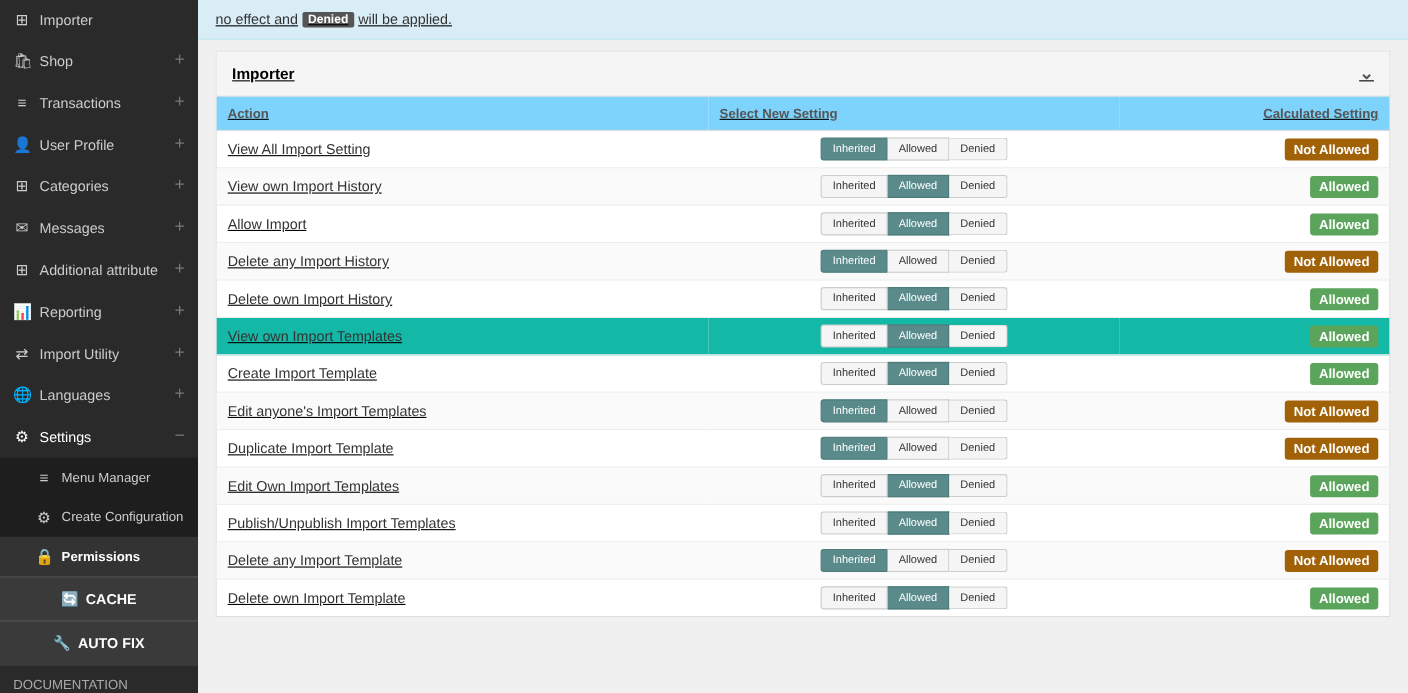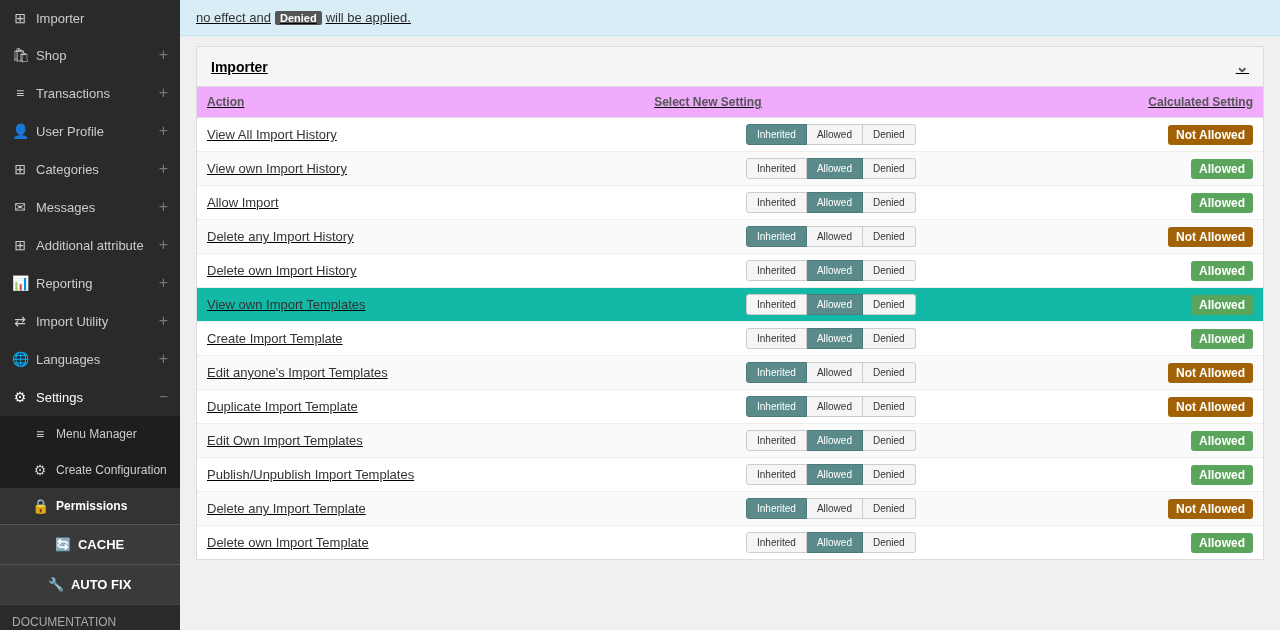--- a/index.html
+++ b/index.html
@@ -143,21 +143,21 @@
       background: #f5f5f5;
       border-bottom: 1px solid #ddd;
       font-weight: bold;
       font-size: 14px;
       cursor: pointer;
     }
     .perm-section-header .chevron { font-size: 16px; color: #555; }
 
     .perm-table { width: 100%; border-collapse: collapse; }
     .perm-table thead tr {
-      background: #f0abfc;
+      background: #7dd3fc;
       border-bottom: 1px solid #ddd;
     }
     .perm-table th {
       padding: 8px 10px;
       text-align: left;
       font-size: 12px;
       color: #555;
       font-weight: bold;
     }
     .perm-table th.right { text-align: right; }
@@ -360,21 +360,21 @@
       <table class="perm-table">
         <thead>
           <tr>
             <th>Action</th>
             <th class="select-col">Select New Setting</th>
             <th class="right">Calculated Setting</th>
           </tr>
         </thead>
         <tbody id="perm-tbody">
         <tr>
-    <td class="action-name">View All Import History</td>
+    <td class="action-name">View All Import Setting</td>
     <td style="text-align:center;">
       <div class="btn-group" style="display:inline-flex;">
         <button class="btn-perm active-inherited">Inherited</button>
         <button class="btn-perm ">Allowed</button>
         <button class="btn-perm ">Denied</button>
       </div>
     </td>
     <td class="calc-col">
       <span class="calc-badge calc-not-allowed">Not Allowed</span>
     </td>

